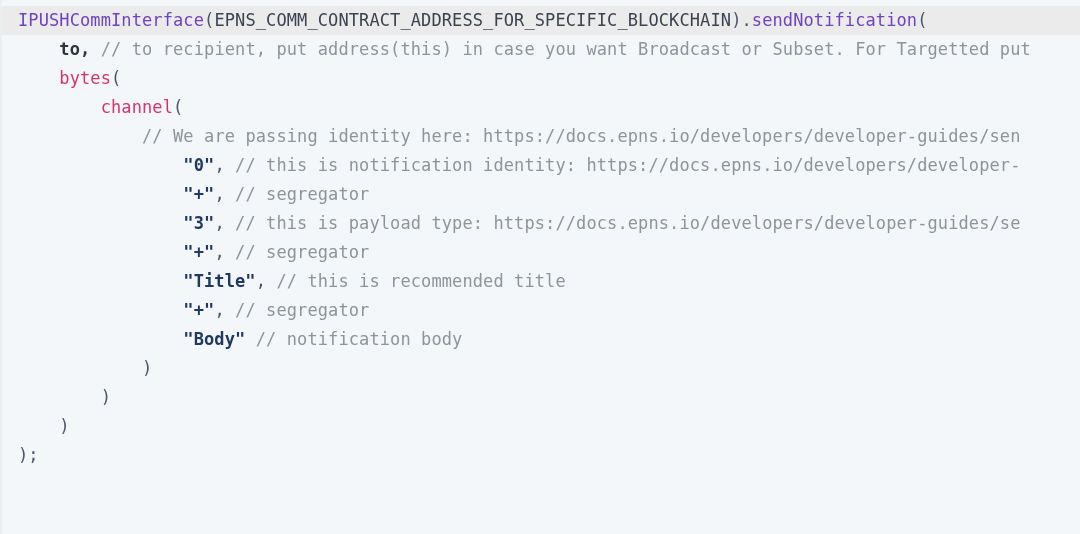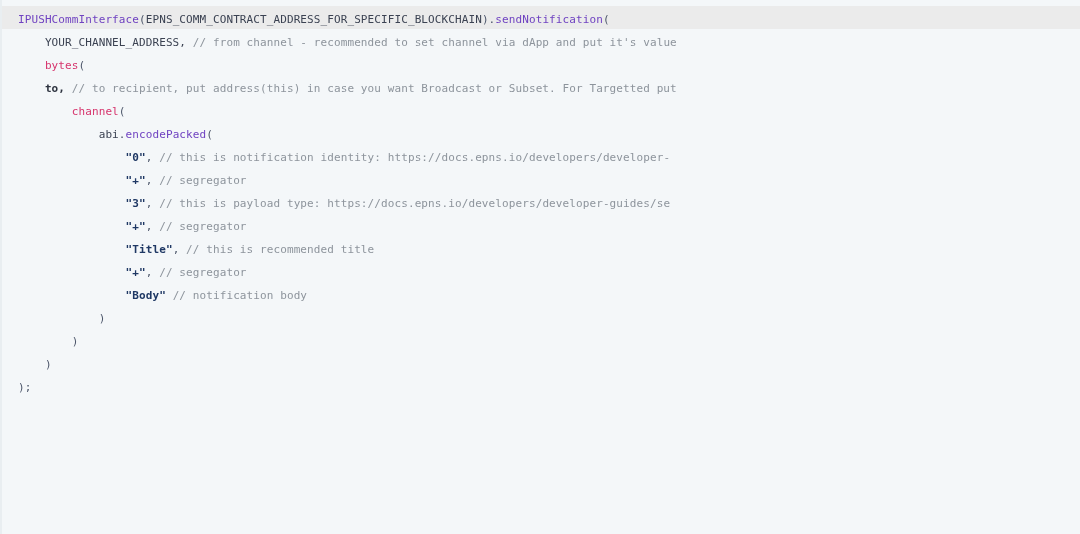--- a/index.html
+++ b/index.html
@@ -27,23 +27,23 @@
   }
 
   #code-lines {
     padding-top: 6px;
   }
 
   .code-line {
     display: block;
     white-space: pre;
     font-family: "DejaVu Sans Mono", "Liberation Mono", monospace;
-    font-size: 11px;
+    font-size: 17px;
     line-height: 28.6px;
-    height: 23px;
+    height: 29px;
     color: #3b4252;
     letter-spacing: 0.1px;
     overflow: hidden;
     padding-left: 16px;
     box-sizing: border-box;
   }
 
   .code-line.highlight {
     background: #ebebeb;
   }
@@ -57,25 +57,24 @@
   .tok-string    { color: #1f3864; font-weight: 700; }
   .tok-comment   { color: #8d949c; }
   .tok-punct     { color: #4c566a; }
 </style>
 </head>
 <body>
 
 <div id="code-block">
   <div id="code-lines">
       <div class="code-line highlight"><span></span><span class="tok-type">IPUSHCommInterface</span><span class="tok-punct">(</span><span class="tok-plain">EPNS_COMM_CONTRACT_ADDRESS_FOR_SPECIFIC_BLOCKCHAIN</span><span class="tok-punct">).</span><span class="tok-func">sendNotification</span><span class="tok-punct">(</span></div>
-      <div class="code-line"><span>    </span><span class="tok-plain">YOUR_CHANNEL_ADDRESS,</span><span class="tok-comment"> // from channel - recommended to set channel via dApp and put it's value</span></div>
+      <div class="code-line"><span>    </span><span class="tok-ident">to,</span><span class="tok-comment"> // to recipient, put address(this) in case you want Broadcast or Subset. For Targetted put</span></div>
       <div class="code-line"><span>    </span><span class="tok-keyword">bytes</span><span class="tok-punct">(</span></div>
-      <div class="code-line"><span>    </span><span class="tok-ident">to,</span><span class="tok-comment"> // to recipient, put address(this) in case you want Broadcast or Subset. For Targetted put</span></div>
       <div class="code-line"><span>        </span><span class="tok-keyword">channel</span><span class="tok-punct">(</span></div>
-      <div class="code-line"><span>            </span><span class="tok-plain">abi</span><span class="tok-punct">.</span><span class="tok-func">encodePacked</span><span class="tok-punct">(</span></div>
+      <div class="code-line"><span>            </span><span class="tok-comment">// We are passing identity here: https://docs.epns.io/developers/developer-guides/sen</span></div>
       <div class="code-line"><span>                </span><span class="tok-string">"0"</span><span class="tok-punct">,</span><span class="tok-comment"> // this is notification identity: https://docs.epns.io/developers/developer-</span></div>
       <div class="code-line"><span>                </span><span class="tok-string">"+"</span><span class="tok-punct">,</span><span class="tok-comment"> // segregator</span></div>
       <div class="code-line"><span>                </span><span class="tok-string">"3"</span><span class="tok-punct">,</span><span class="tok-comment"> // this is payload type: https://docs.epns.io/developers/developer-guides/se</span></div>
       <div class="code-line"><span>                </span><span class="tok-string">"+"</span><span class="tok-punct">,</span><span class="tok-comment"> // segregator</span></div>
       <div class="code-line"><span>                </span><span class="tok-string">"Title"</span><span class="tok-punct">,</span><span class="tok-comment"> // this is recommended title</span></div>
       <div class="code-line"><span>                </span><span class="tok-string">"+"</span><span class="tok-punct">,</span><span class="tok-comment"> // segregator</span></div>
       <div class="code-line"><span>                </span><span class="tok-string">"Body"</span><span class="tok-comment"> // notification body</span></div>
       <div class="code-line"><span>            </span><span class="tok-punct">)</span></div>
       <div class="code-line"><span>        </span><span class="tok-punct">)</span></div>
       <div class="code-line"><span>    </span><span class="tok-punct">)</span></div>

